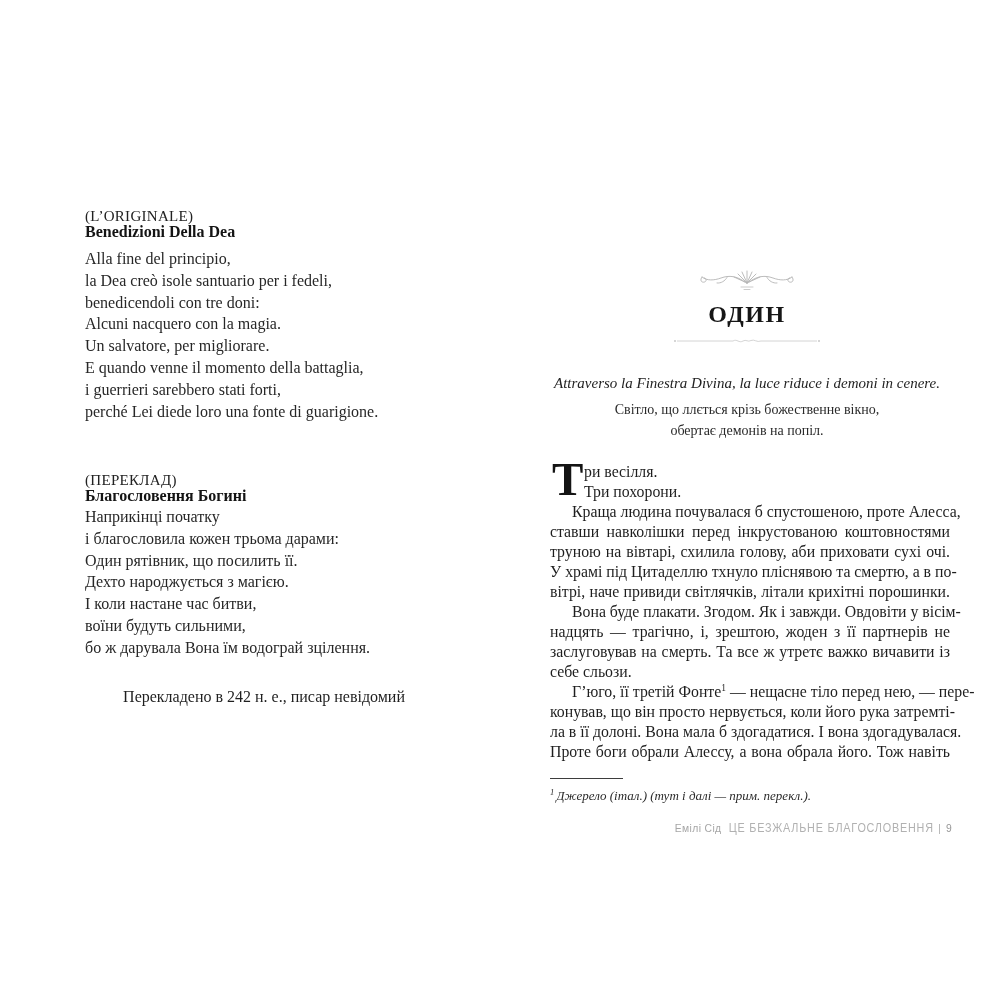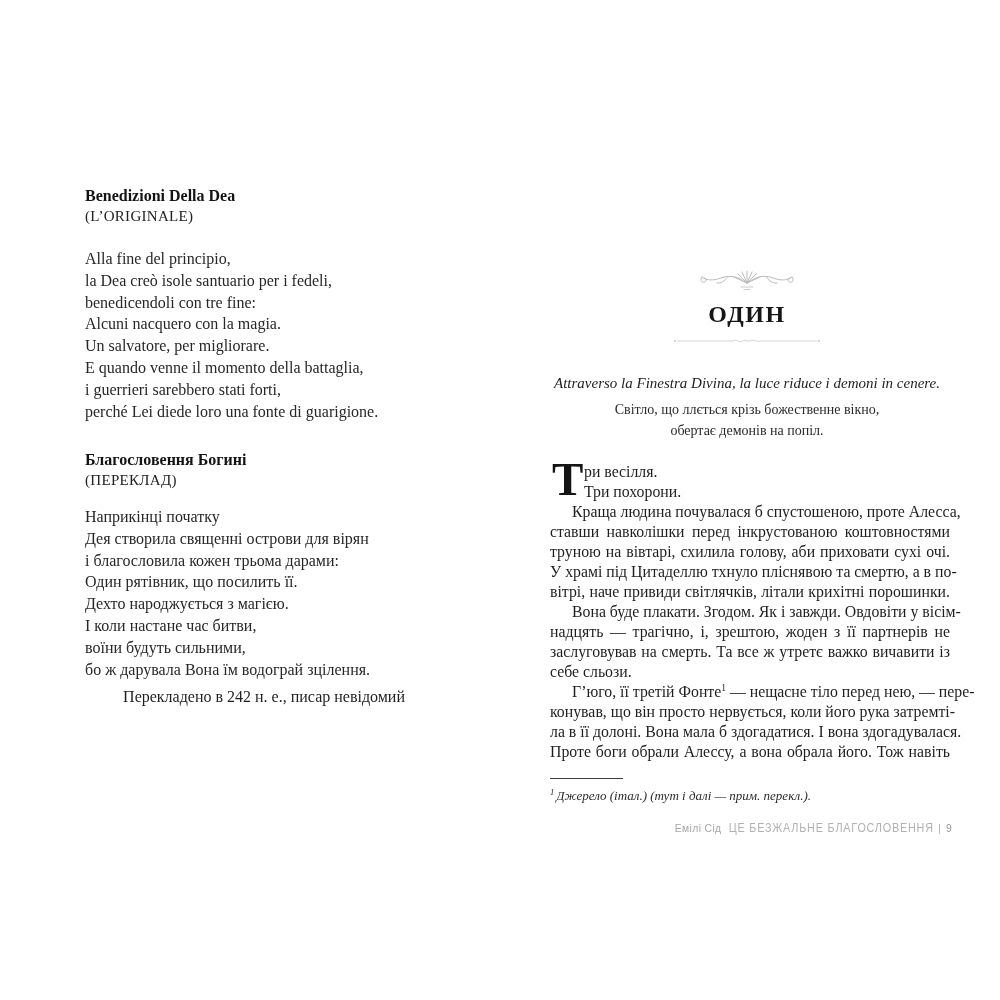--- a/index.html
+++ b/index.html
@@ -3,21 +3,21 @@
 <meta charset="utf-8">
 <style>
   html,body{margin:0;padding:0;}
   body{
     width:1000px;height:1000px;background:#ffffff;position:relative;
     font-family:"Liberation Serif",serif;color:#1e1e1e;
     -webkit-font-smoothing:antialiased;
   }
   .abs{position:absolute;}
   
-  .blk-title{font-weight:bold;font-size:16px;line-height:19px;color:#141414;}
+  .blk-title{font-weight:bold;font-size:16px;line-height:19px;color:#141414;margin-top:36px;}
   .blk-sub{font-size:15px;line-height:18px;letter-spacing:.3px;color:#222;}
   .poem{font-size:16px;line-height:21.8px;color:#272727;}
   .colophon{font-size:16px;color:#1f1f1f;text-align:right;width:320px;}
   
   .right-head{left:500px;top:268px;width:494px;text-align:center;}
   .chapter-title{
     font-size:24px;font-weight:bold;letter-spacing:1.5px;color:#161616;
     line-height:28px;margin-top:2px;
   }
   .chapter-divider{margin-top:4px;}
@@ -52,33 +52,32 @@
 <body>
 
 <div>
 
   <div>
     <div class="abs blk-title" style="left:85px;top:186px">Benedizioni Della Dea</div>
     <div class="abs blk-sub" style="left:85px;top:207px">(L’ORIGINALE)</div>
     <div class="abs poem" style="left:85px;top:248px;width:380px">
         <div>Alla fine del principio,</div>
         <div>la Dea creò isole santuario per i fedeli,</div>
-        <div>benedicendoli con tre fine:</div>
+        <div>benedicendoli con tre doni:</div>
         <div>Alcuni nacquero con la magia.</div>
         <div>Un salvatore, per migliorare.</div>
         <div>E quando venne il momento della battaglia,</div>
         <div>i guerrieri sarebbero stati forti,</div>
         <div>perché Lei diede loro una fonte di guarigione.</div>
       </div>
 
     <div class="abs blk-title" style="left:85px;top:450px">Благословення Богині</div>
     <div class="abs blk-sub" style="left:85px;top:471px">(ПЕРЕКЛАД)</div>
     <div class="abs poem" style="left:85px;top:506px;width:380px">
         <div>Наприкінці початку</div>
-        <div>Дея створила священні острови для вірян</div>
         <div>і благословила кожен трьома дарами:</div>
         <div>Один рятівник, що посилить її.</div>
         <div>Дехто народжується з магією.</div>
         <div>І коли настане час битви,</div>
         <div>воїни будуть сильними,</div>
         <div>бо ж дарувала Вона їм водограй зцілення.</div>
       </div>
 
     <div class="abs colophon" style="left:85px;top:688px">Перекладено в 242 н. е., писар невідомий</div>
   </div>

